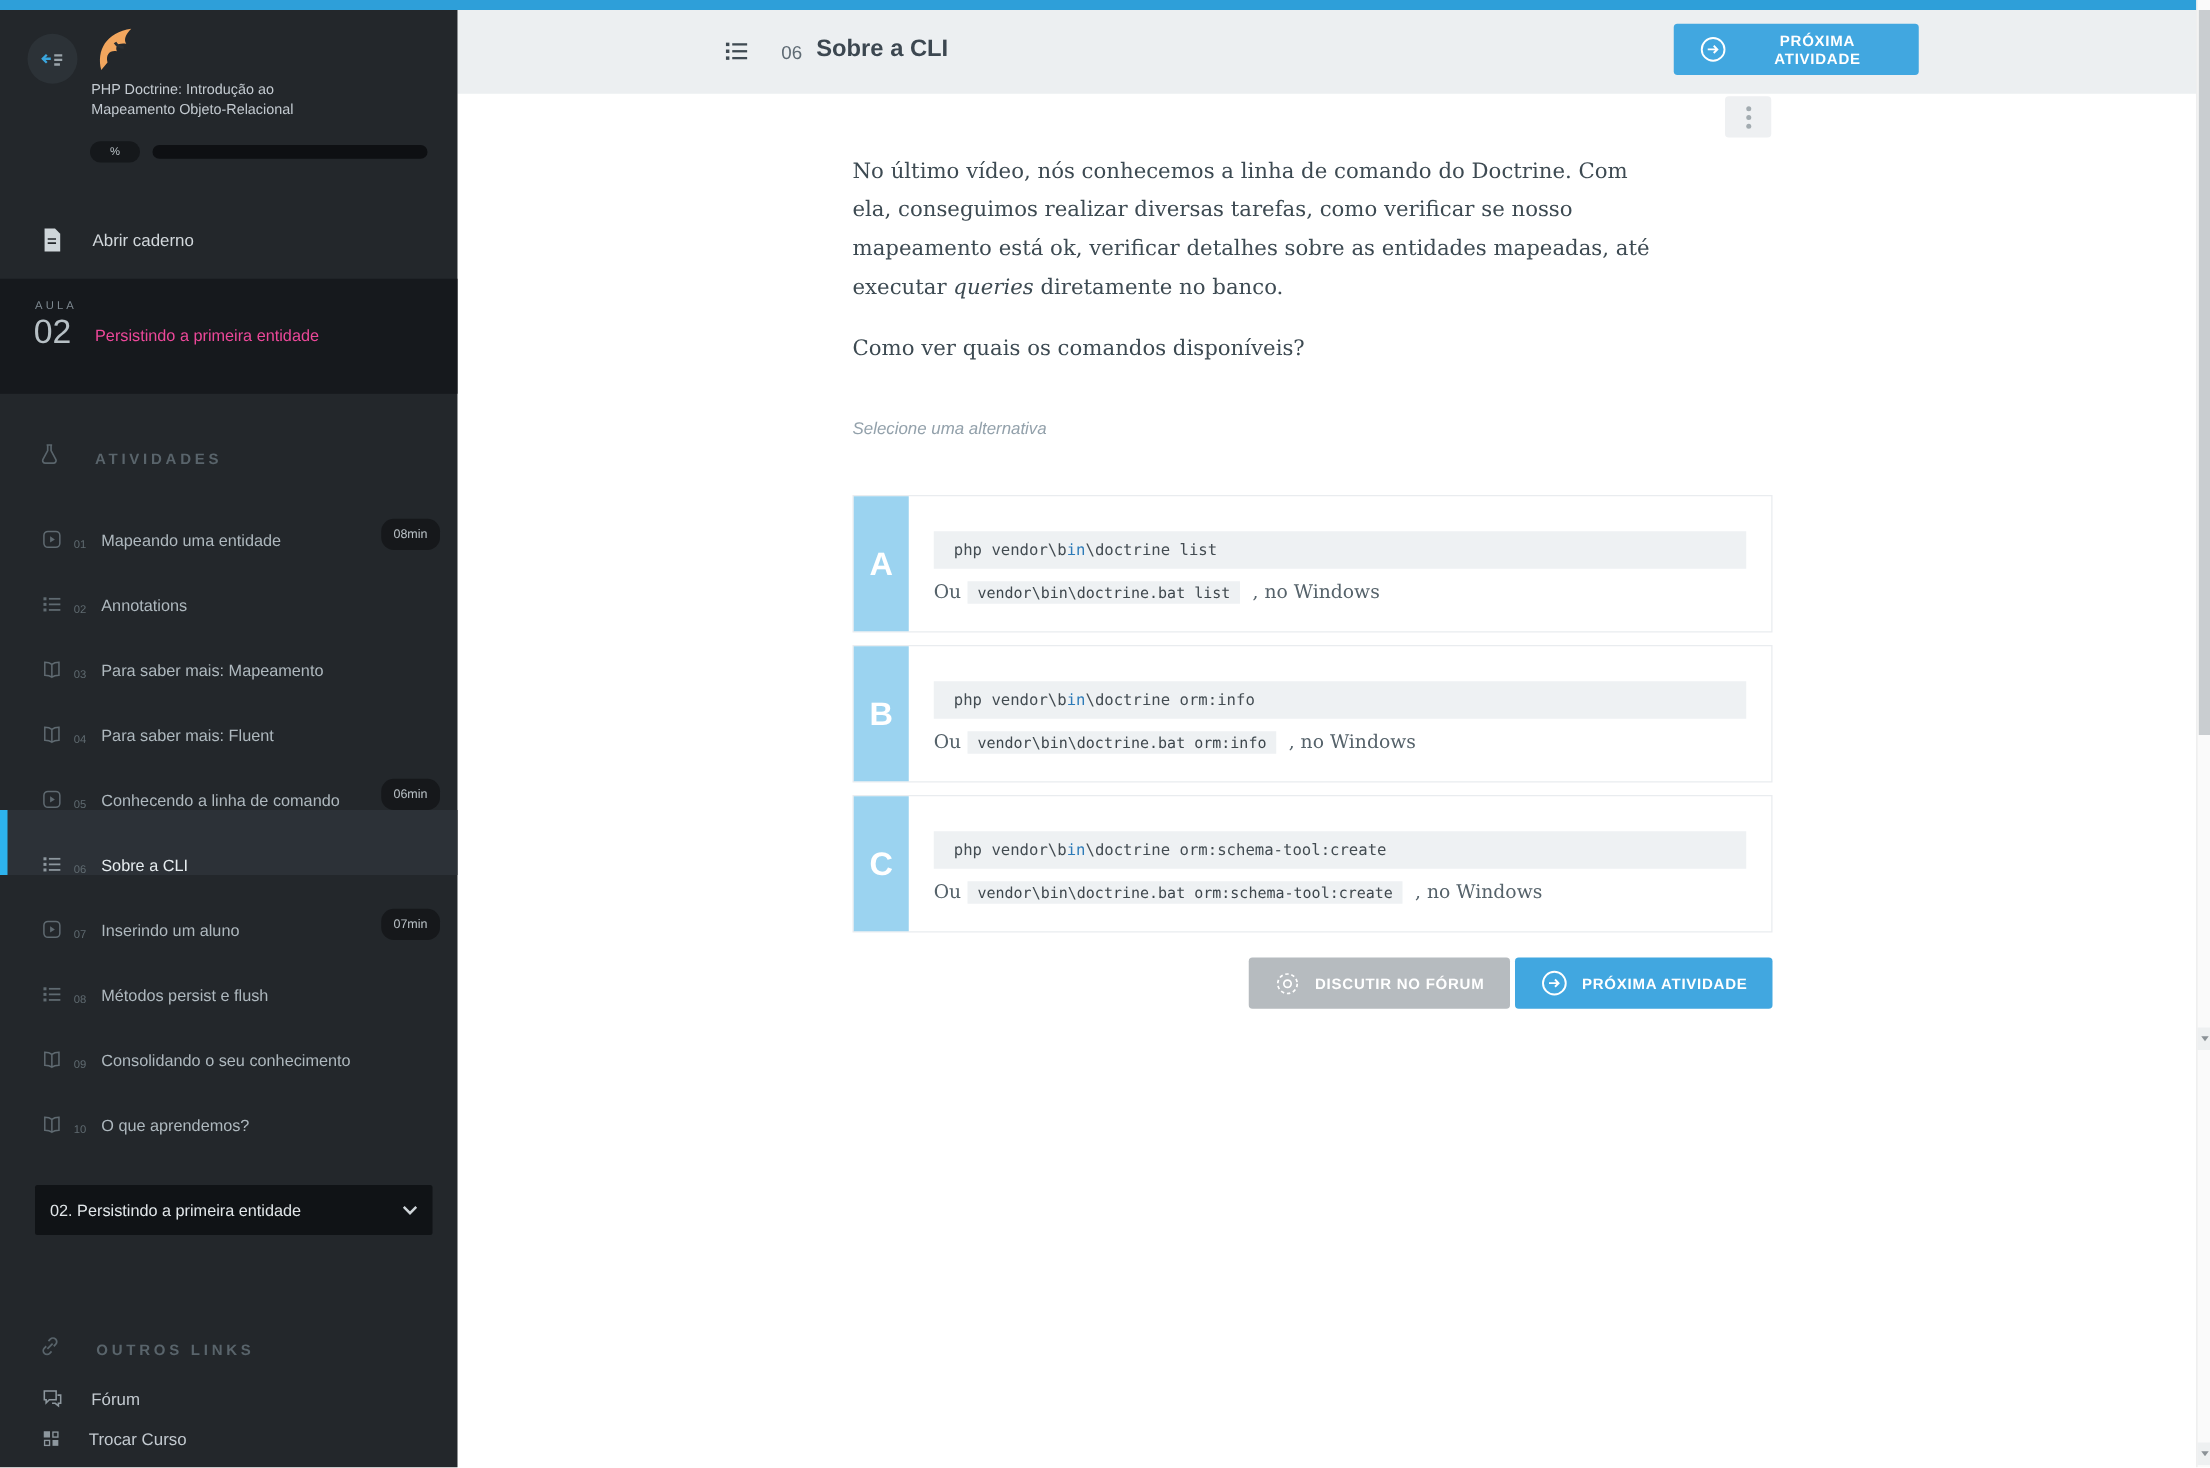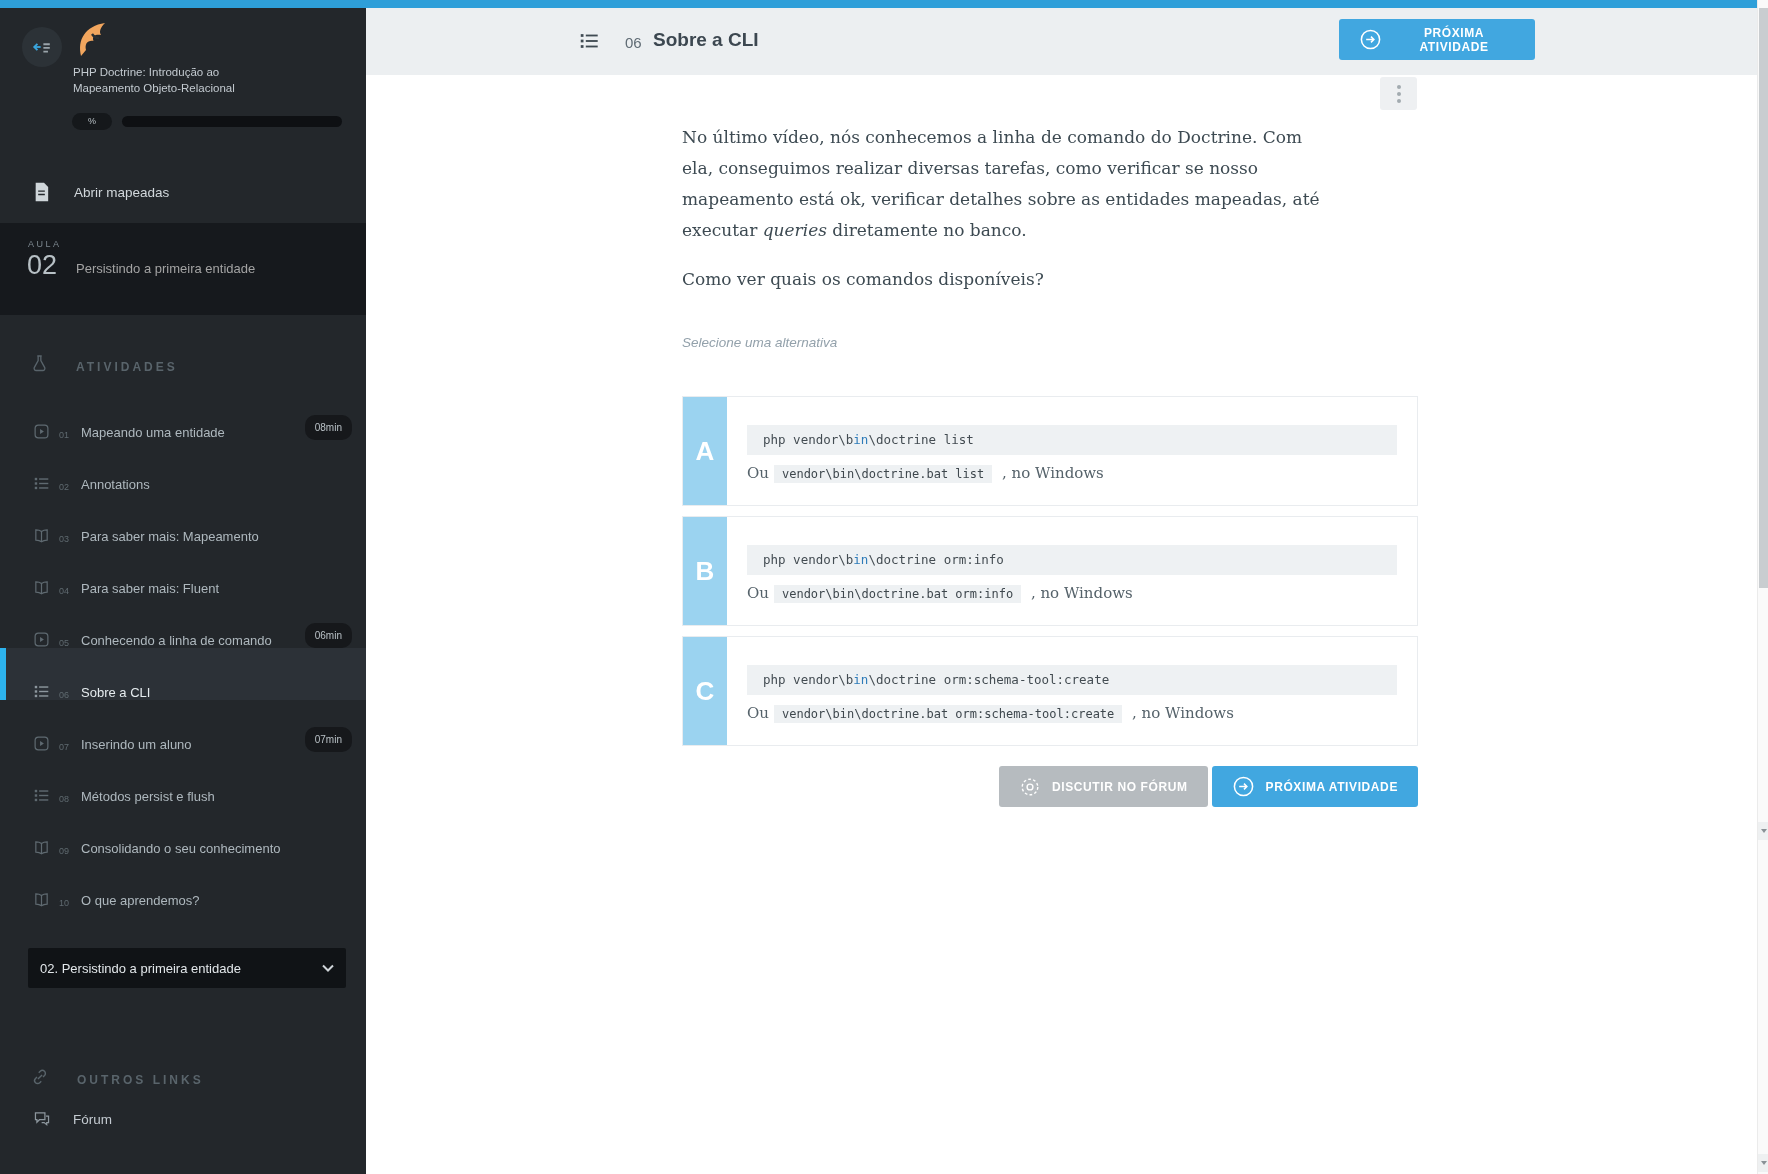--- a/index.html
+++ b/index.html
@@ -18,21 +18,21 @@
   .course-title{position:absolute;left:73px;top:56px;width:250px;font-size:11.5px;line-height:16px;color:#c3cad0}
   .pct-pill{position:absolute;left:72px;top:105px;width:40px;height:17px;border-radius:9px;background:#15181b;color:#b9c1c6;font-size:9px;text-align:center;line-height:17px}
   .progress-track{position:absolute;left:122px;top:108px;width:220px;height:11px;border-radius:6px;background:#0e1013;overflow:hidden}
   .progress-fill{height:100%;width:0%;background:var(--accent-blue,#41a7e0)}
   .notebook-row{position:absolute;left:0;top:158px;width:100%;height:52px;display:flex;align-items:center;cursor:pointer}
   .notebook-row .ic{margin-left:33px}
   .notebook-row .lbl{margin-left:24px;font-size:13.5px;color:#d2d8dc}
   .aula-block{position:absolute;left:0;top:215px;width:100%;height:92px;background:#16191d}
   .aula-kicker{position:absolute;left:28px;top:16px;font-size:9px;letter-spacing:2.5px;color:#7d8890}
   .aula-number{position:absolute;left:27px;top:27px;font-size:27px;color:#b7c0c5}
-  .aula-title{position:absolute;left:76px;top:38px;font-size:13px;color:#a3a3a3}
+  .aula-title{position:absolute;left:76px;top:38px;font-size:13px;color:#ec4899}
   .sect-header{position:absolute;left:0;width:100%;height:26px;display:flex;align-items:flex-end}
   .sect-header .ic{margin-left:30px}
   .sect-header .lbl{margin-left:27px;font-size:12px;letter-spacing:3px;color:#59646b;font-weight:bold}
   .act-list{position:absolute;left:0;top:380px;width:100%}
   .act-item{position:relative;height:52px;display:flex;align-items:flex-end;cursor:pointer}
   .act-item .ic{margin-left:33px;color:#5f6a71}
   .act-item .num{margin-left:9px;font-size:9px;color:#5f6a70;width:14px}
   .act-item .lbl{margin-left:8px;font-size:13px;color:#aeb8be;flex:1}
   .act-item .badge{margin-right:14px;background:#16181b;color:#b9c1c6;font-size:10px;padding:7px 10px;border-radius:10px}
   .act-item.active{background:#2c3137}
@@ -111,21 +111,21 @@
       <div class="progress-fill"></div>
     </div>
 
   <div class="notebook-row">
     <span class="ic">
       <svg width="17" height="20" viewBox="0 0 20 24">
           <path d="M3 1h10l5 5v17H3z" fill="#cfd6da"></path>
           <path d="M6 11h8M6 15h8" stroke="#23272b" stroke-width="1.6"></path>
         </svg>
     </span>
-    <span class="lbl">Abrir mapeadas</span>
+    <span class="lbl">Abrir caderno</span>
   </div>
 
   <div class="aula-block" style="position:absolute">
     <span class="aula-kicker">AULA</span>
     <span class="aula-number">02</span>
     <span class="aula-title">Persistindo a primeira entidade</span>
   </div>
 
   <div class="sect-header" style="top:340px">
     <span class="ic">
@@ -294,20 +294,31 @@
   <div class="link-row" style="top:1096px">
     <span class="ic">
       <svg width="18" height="16" viewBox="0 0 24 22" fill="none" stroke="#8d979e" stroke-width="1.7">
           <path d="M3 2.5h13v9.5H8.5L5 15.5v-3.5H3z"></path>
           <path d="M17.5 7H21v9h-2.5v2.8L15 16h-3.5"></path>
         </svg>
     </span>
     <span class="lbl">Fórum</span>
   </div>
 
+  <div class="link-row" style="top:1128px">
+    <span class="ic">
+      <svg width="16" height="16" viewBox="0 0 24 24">
+          <rect x="3" y="3" width="7.5" height="7.5" fill="#8d979e"></rect>
+          <rect x="14" y="4" width="6" height="6" fill="none" stroke="#8d979e" stroke-width="1.6"></rect>
+          <rect x="4" y="14" width="6" height="6" fill="none" stroke="#8d979e" stroke-width="1.6"></rect>
+          <rect x="13.5" y="13.5" width="7" height="7" fill="#8d979e"></rect>
+        </svg>
+    </span>
+    <span class="lbl">Trocar Curso</span>
+  </div>
 
 </div>
 
 <div class="main">
 
   <div class="main-header">
     <span class="mh-list-icon">
       <svg width="22" height="22" viewBox="0 0 24 24" fill="#3f4a52">
           <rect x="3" y="4.5" width="3" height="3"></rect>
           <rect x="3" y="10.5" width="3" height="3"></rect>

